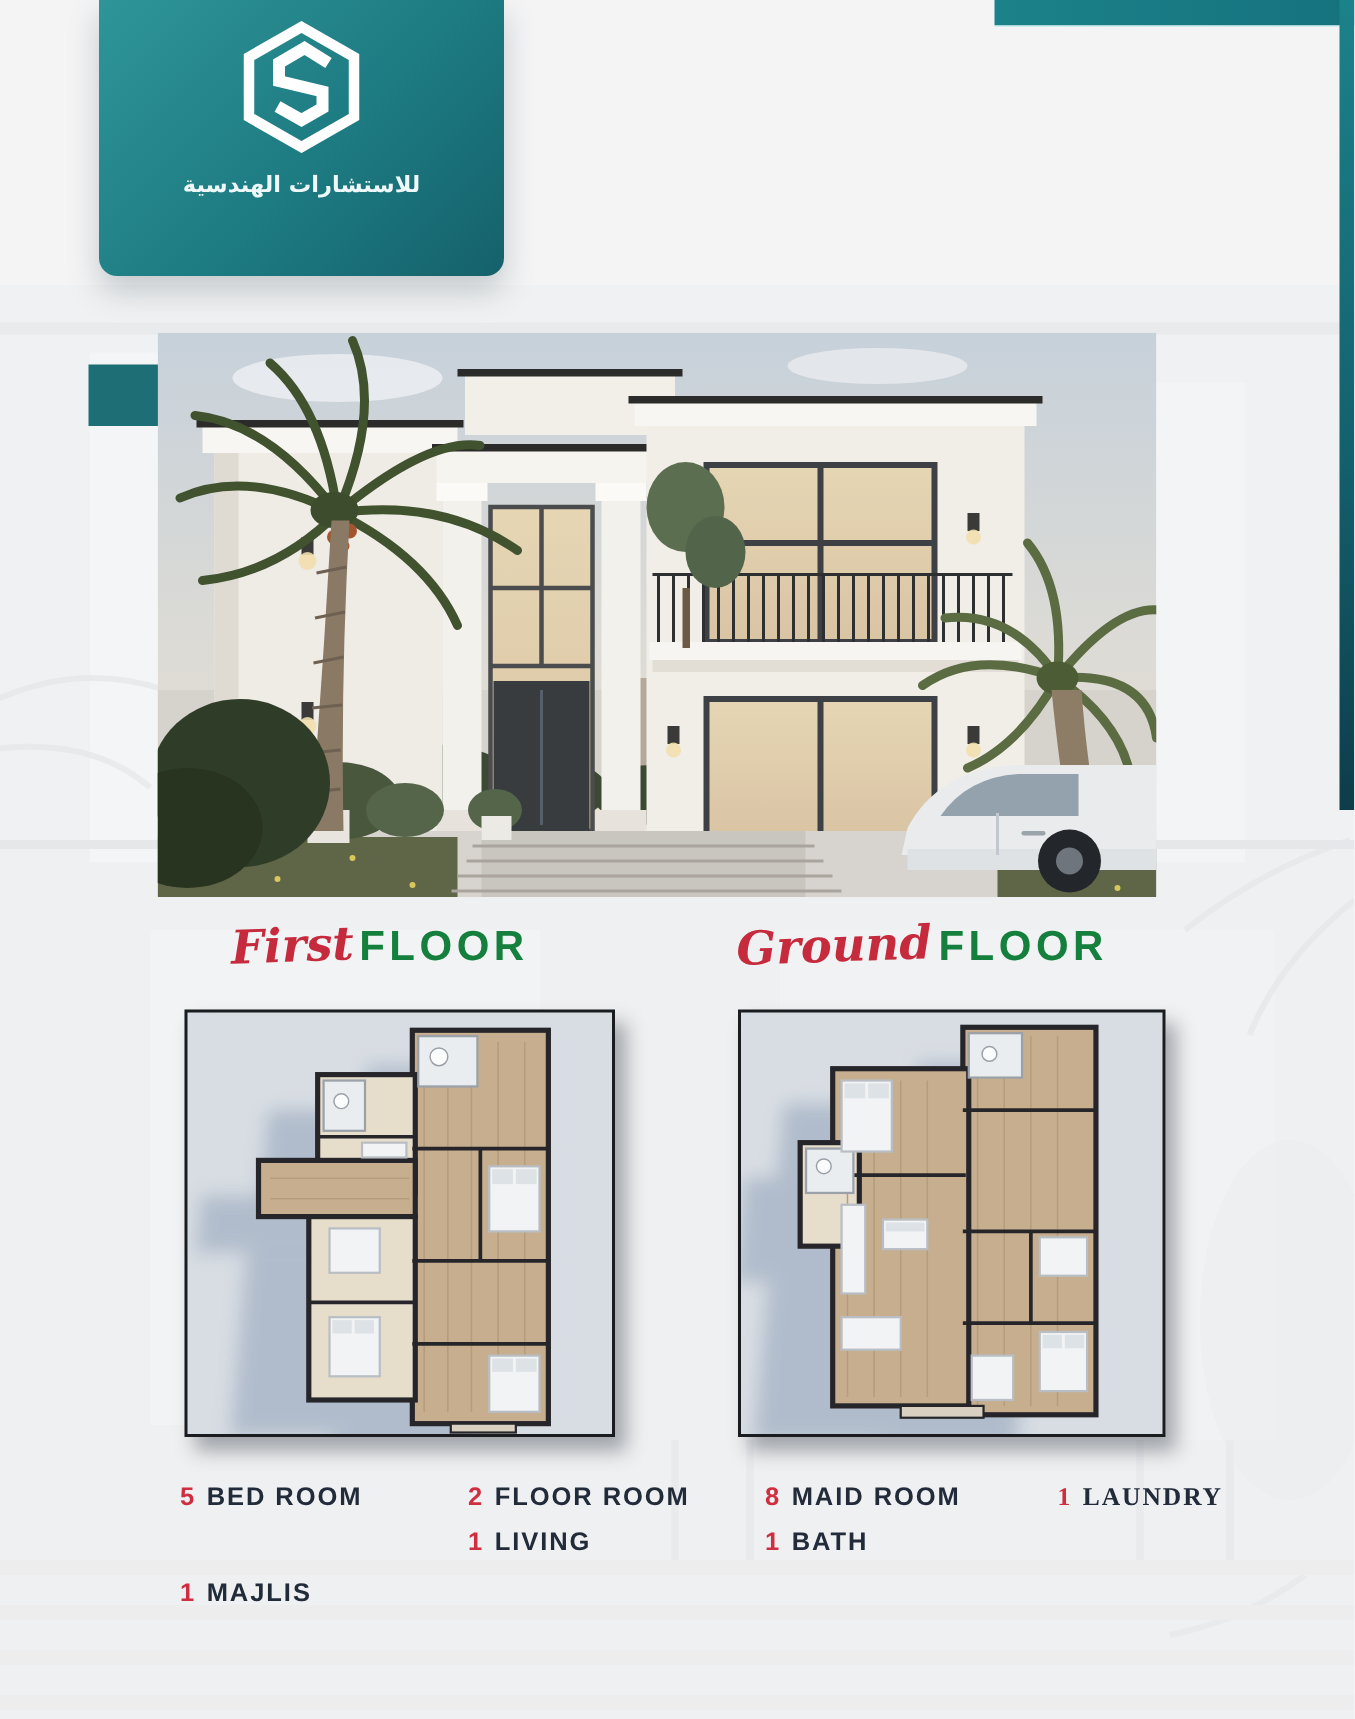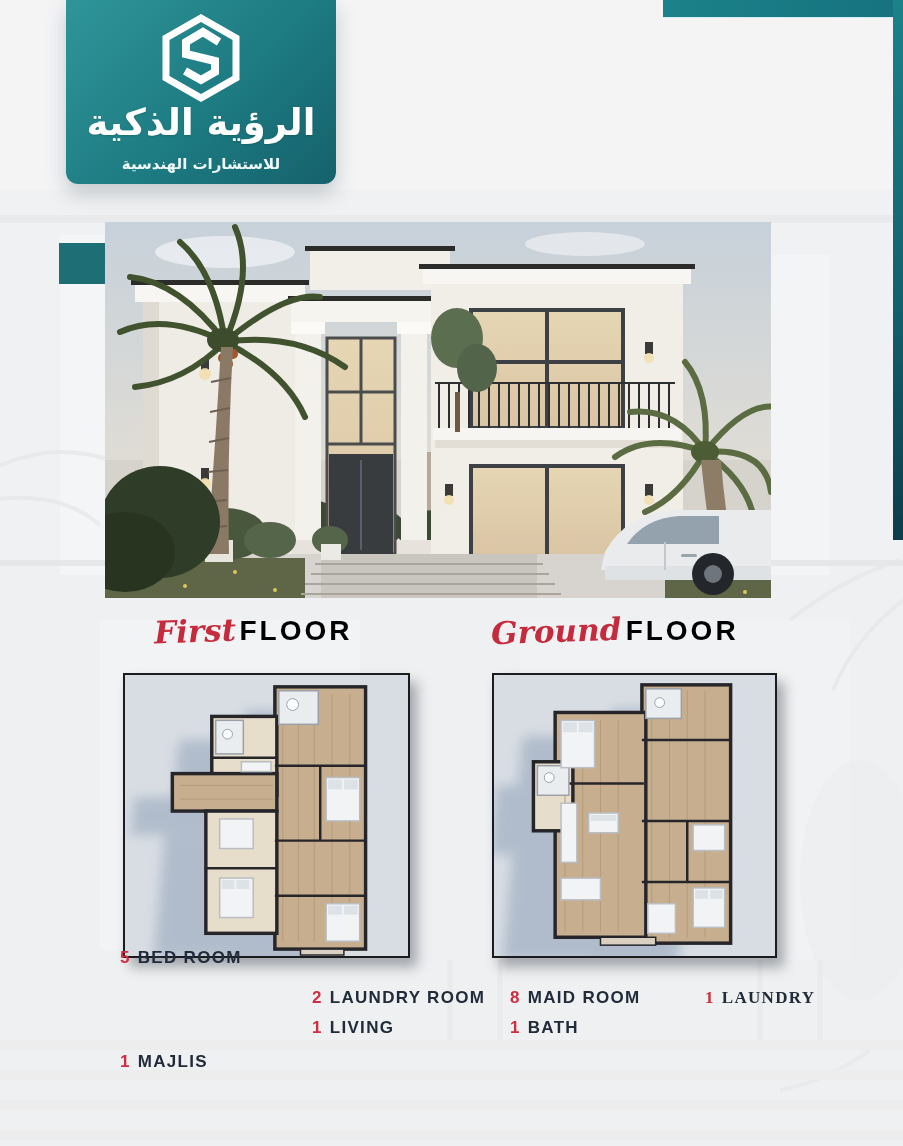--- a/index.html
+++ b/index.html
@@ -55,21 +55,21 @@
     display:flex;align-items:center;justify-content:center;
   }
   .floor-title.first{left:123px;width:260px;}
   .floor-title.ground{left:480px;width:270px;}
   .script-word{
     font-family:"DejaVu Serif", serif;font-style:italic;font-weight:700;
     color:#c62b3d;font-size:31px;margin-right:4px;transform:rotate(-2deg);
   }
   .floor-word{
     font-family:"Liberation Sans", sans-serif;font-weight:700;
-    color:#000000;font-size:28px;letter-spacing:3px;
+    color:#15803d;font-size:28px;letter-spacing:3px;
   }
   
   .plan-box{
     position:absolute;top:673px;height:285px;z-index:2;
     background:#d8dde3;border:2px solid #1a1c20;box-sizing:border-box;
     box-shadow:7px 9px 12px rgba(45,52,64,.40);
   }
   .plan-box.first{left:123px;width:287px;}
   .plan-box.ground{left:492px;width:285px;}
   .plan-box svg{display:block;width:100%;height:100%;}
@@ -120,21 +120,20 @@
 
   <div class="top-bar"></div>
   <div class="right-bar"></div>
   <div class="left-accent"></div>
 
   <div class="logo-card">
     <svg class="logo-mark" width="84" height="88" viewBox="0 0 84 88" aria-hidden="true">
       <path d="M42,4 L77,24 L77,64 L42,84 L7,64 L7,24 Z" fill="none" stroke="#ffffff" stroke-width="7" stroke-linejoin="miter"></path>
       <path d="M60,28 L44,18 L27,28 L27,40 L56,47 L56,58 L42,66 L26,57" fill="none" stroke="#ffffff" stroke-width="8" stroke-linejoin="miter"></path>
     </svg>
-    <div class="brand-name">الرؤية الذكية</div>
     <div class="brand-tagline">للاستشارات الهندسية</div>
   </div>
 
   <div class="villa-photo">
     <svg viewBox="0 0 666 376" width="666" height="376" aria-hidden="true">
       <defs>
         <linearGradient id="sky" x1="0" y1="0" x2="0" y2="1">
           <stop offset="0" stop-color="#c7d1da"></stop>
           <stop offset="0.7" stop-color="#dfdcd5"></stop>
           <stop offset="1" stop-color="#e9ddcd"></stop>
@@ -463,25 +462,25 @@
           <rect x="86" y="48" width="14" height="10"></rect>
         <rect x="204" y="218" width="13" height="9"></rect>
           <rect x="219" y="218" width="13" height="9"></rect>
         <rect x="98" y="142" width="26" height="6"></rect>
       </g>
 
       <rect x="108" y="266" width="56" height="8" fill="#d9d0c2" stroke="#26262a" stroke-width="1.5"></rect>
     </svg>
   </div>
 
-  <div class="stat" style="left:120px;top:948px;">
+  <div class="stat" style="left:120px;top:988px;">
     <span class="num">5</span><span>BED ROOM</span>
   </div>
   <div class="stat" style="left:312px;top:988px;">
-    <span class="num">2</span><span>LAUNDRY ROOM</span>
+    <span class="num">2</span><span>FLOOR ROOM</span>
   </div>
   <div class="stat" style="left:510px;top:988px;">
     <span class="num">8</span><span>MAID ROOM</span>
   </div>
   <div class="stat" style="left:705px;top:988px;font-family:Liberation Serif, serif;">
     <span class="num">1</span><span>LAUNDRY</span>
   </div>
   <div class="stat" style="left:120px;top:1052px;">
     <span class="num">1</span><span>MAJLIS</span>
   </div>

